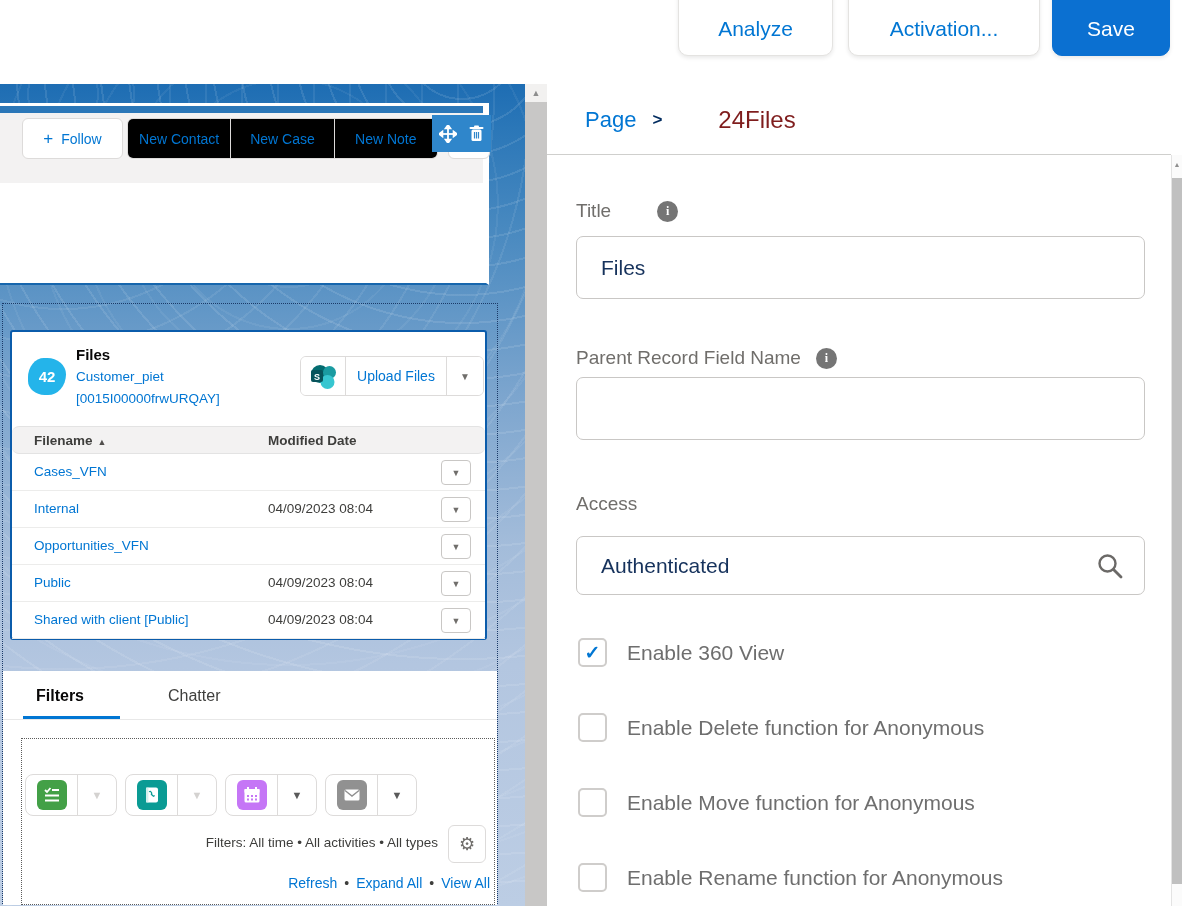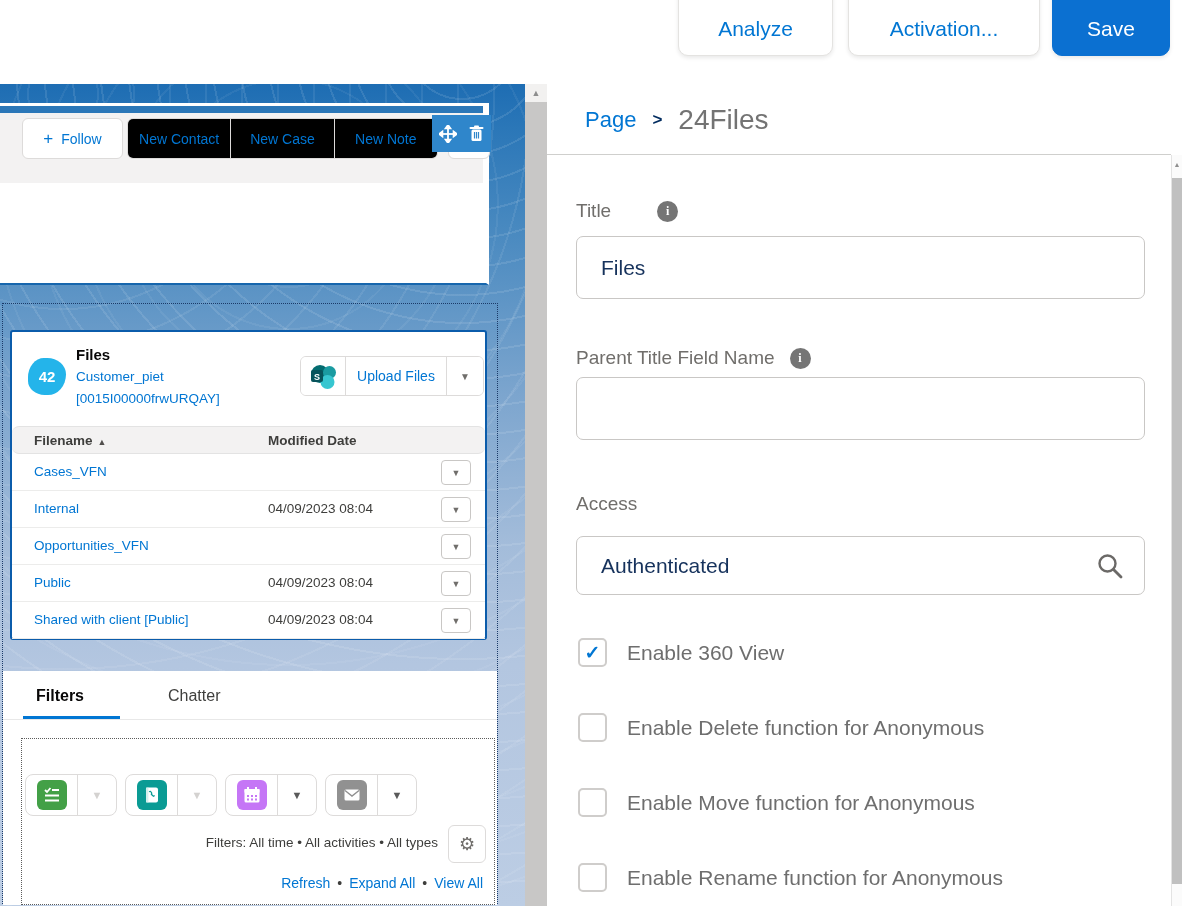--- a/index.html
+++ b/index.html
@@ -100,36 +100,36 @@
   .ag-icon { width:52px; display:flex; align-items:center; justify-content:center;
              border-right:1px solid #dddbda; cursor:pointer; }
   .ag-chev { flex:1; display:flex; align-items:center; justify-content:center; font-size:11px; cursor:pointer; }
   .chev-dim { color:#d4d2d0; } .chev-dark { color:#5a5a5a; }
   .tile { width:30px; height:30px; border-radius:6px; display:flex; align-items:center; justify-content:center; }
 
   #filters-text { position:absolute; right:56px; top:96px; font-size:13.5px; color:#3e3e3c; }
   #gear-btn { position:absolute; right:8px; top:86px; width:38px; height:38px; background:#fff;
               border:1px solid #dddbda; border-radius:6px; color:#706e6b; font-size:18px;
               display:flex; align-items:center; justify-content:center; cursor:pointer; }
-  #act-links { position:absolute; right:11px; top:136px; font-size:14px; color:#0176d3; }
+  #act-links { position:absolute; right:4px; top:136px; font-size:14px; color:#0176d3; }
   #act-links .sep { color:#3e3e3c; margin:0 7px; }
   #act-links .lnk { cursor:pointer; }
 
   
   #canvas-scroll { left:525px; top:84px; width:22px; height:822px; background:#f2f1f0; }
   #cs-arrow { left:0; top:0; width:22px; height:18px; display:flex; align-items:center;
               justify-content:center; color:#8d8d8d; font-size:9px; cursor:pointer; }
   #cs-thumb { left:0; top:18px; width:22px; height:804px; background:#c8c7c6; cursor:pointer; }
 
   
   #rightpanel { left:547px; top:84px; width:635px; height:822px; background:#fff; }
   #breadcrumb { left:38px; top:18px; height:36px; display:flex; align-items:center; gap:16px; }
   #bc-page { color:#0176d3; font-size:22px; cursor:pointer; }
   #bc-sep  { color:#032d60; font-size:17px; font-weight:bold; }
-  #bc-current { color:#737373; font-size:28px; }
+  #bc-current { color:#7f1d1d; font-size:24px;margin-left:40px; }
   #rp-divider { left:0; top:70px; width:624px; height:1px; background:#cfcfcd; }
 
   .rp-label-row { position:absolute; left:29px; display:flex; align-items:center; gap:15px; }
   .rp-label { font-size:19px; color:#706e6b; }
   .info-icon { width:21px; height:21px; border-radius:50%; background:#757575; color:#fff;
                font-size:12px; font-weight:bold; display:flex; align-items:center;
                justify-content:center; font-family:"Liberation Serif", serif; cursor:pointer; }
   .rp-input { position:absolute; left:29px; width:569px; height:63px; background:#fff;
               border:1px solid #c9c7c5; border-radius:7px; display:flex; align-items:center;
               padding:0 24px; font-size:21px; color:#16325c; cursor:text; }
@@ -364,21 +364,21 @@
 
   <div class="rp-label-row" id="row-title-label">
     <span class="rp-label">Title</span>
     <span class="info-icon">i</span>
   </div>
   <div class="rp-input" id="input-title">
     <span>Files</span>
   </div>
 
   <div class="rp-label-row" id="row-prf-label">
-    <span class="rp-label">Parent Title Field Name</span>
+    <span class="rp-label">Parent Record Field Name</span>
     <span class="info-icon">i</span>
   </div>
   <div class="rp-input" id="input-prf">
     <span></span>
   </div>
 
   <div class="rp-label-row" id="row-access-label">
     <span class="rp-label">Access</span>
   </div>
   <div class="rp-input" id="input-access">

